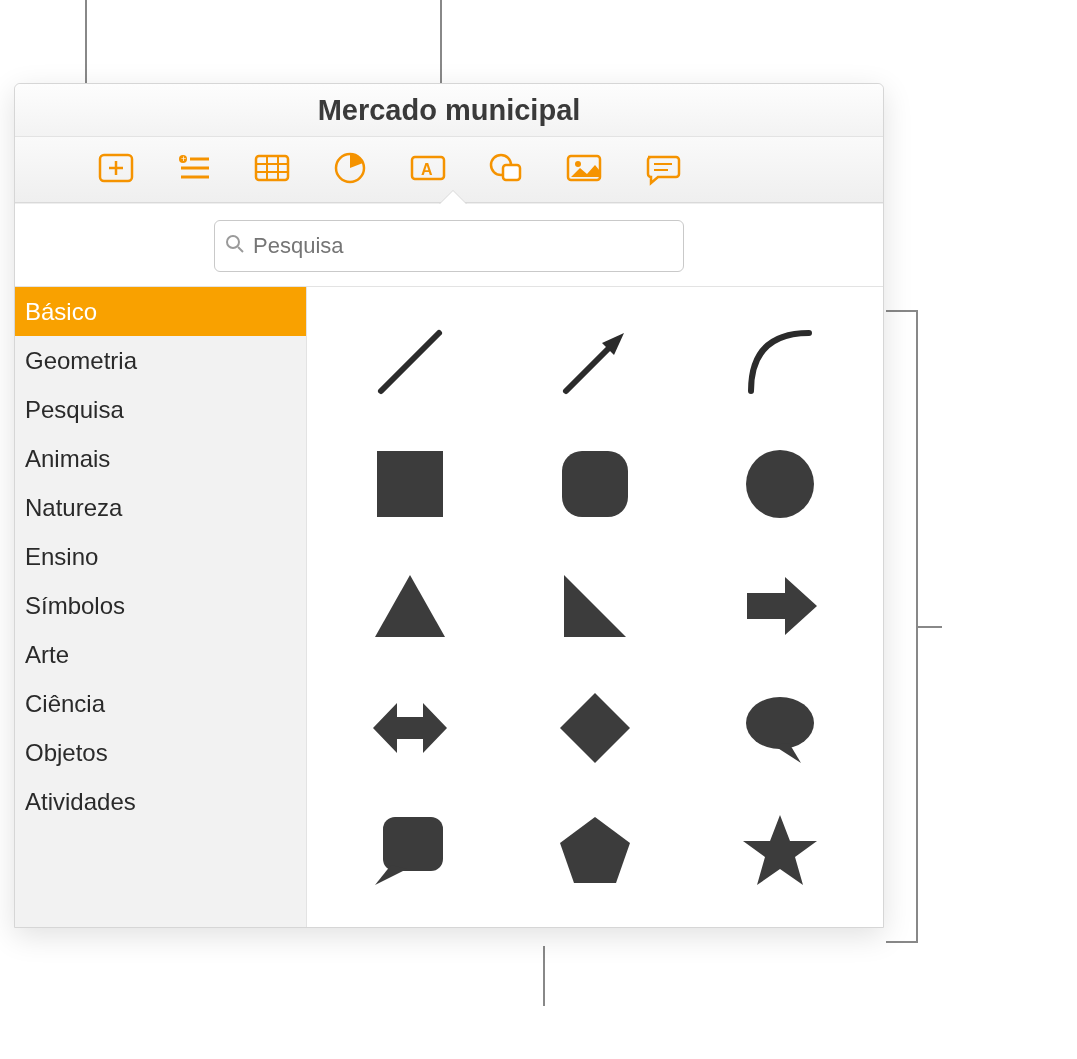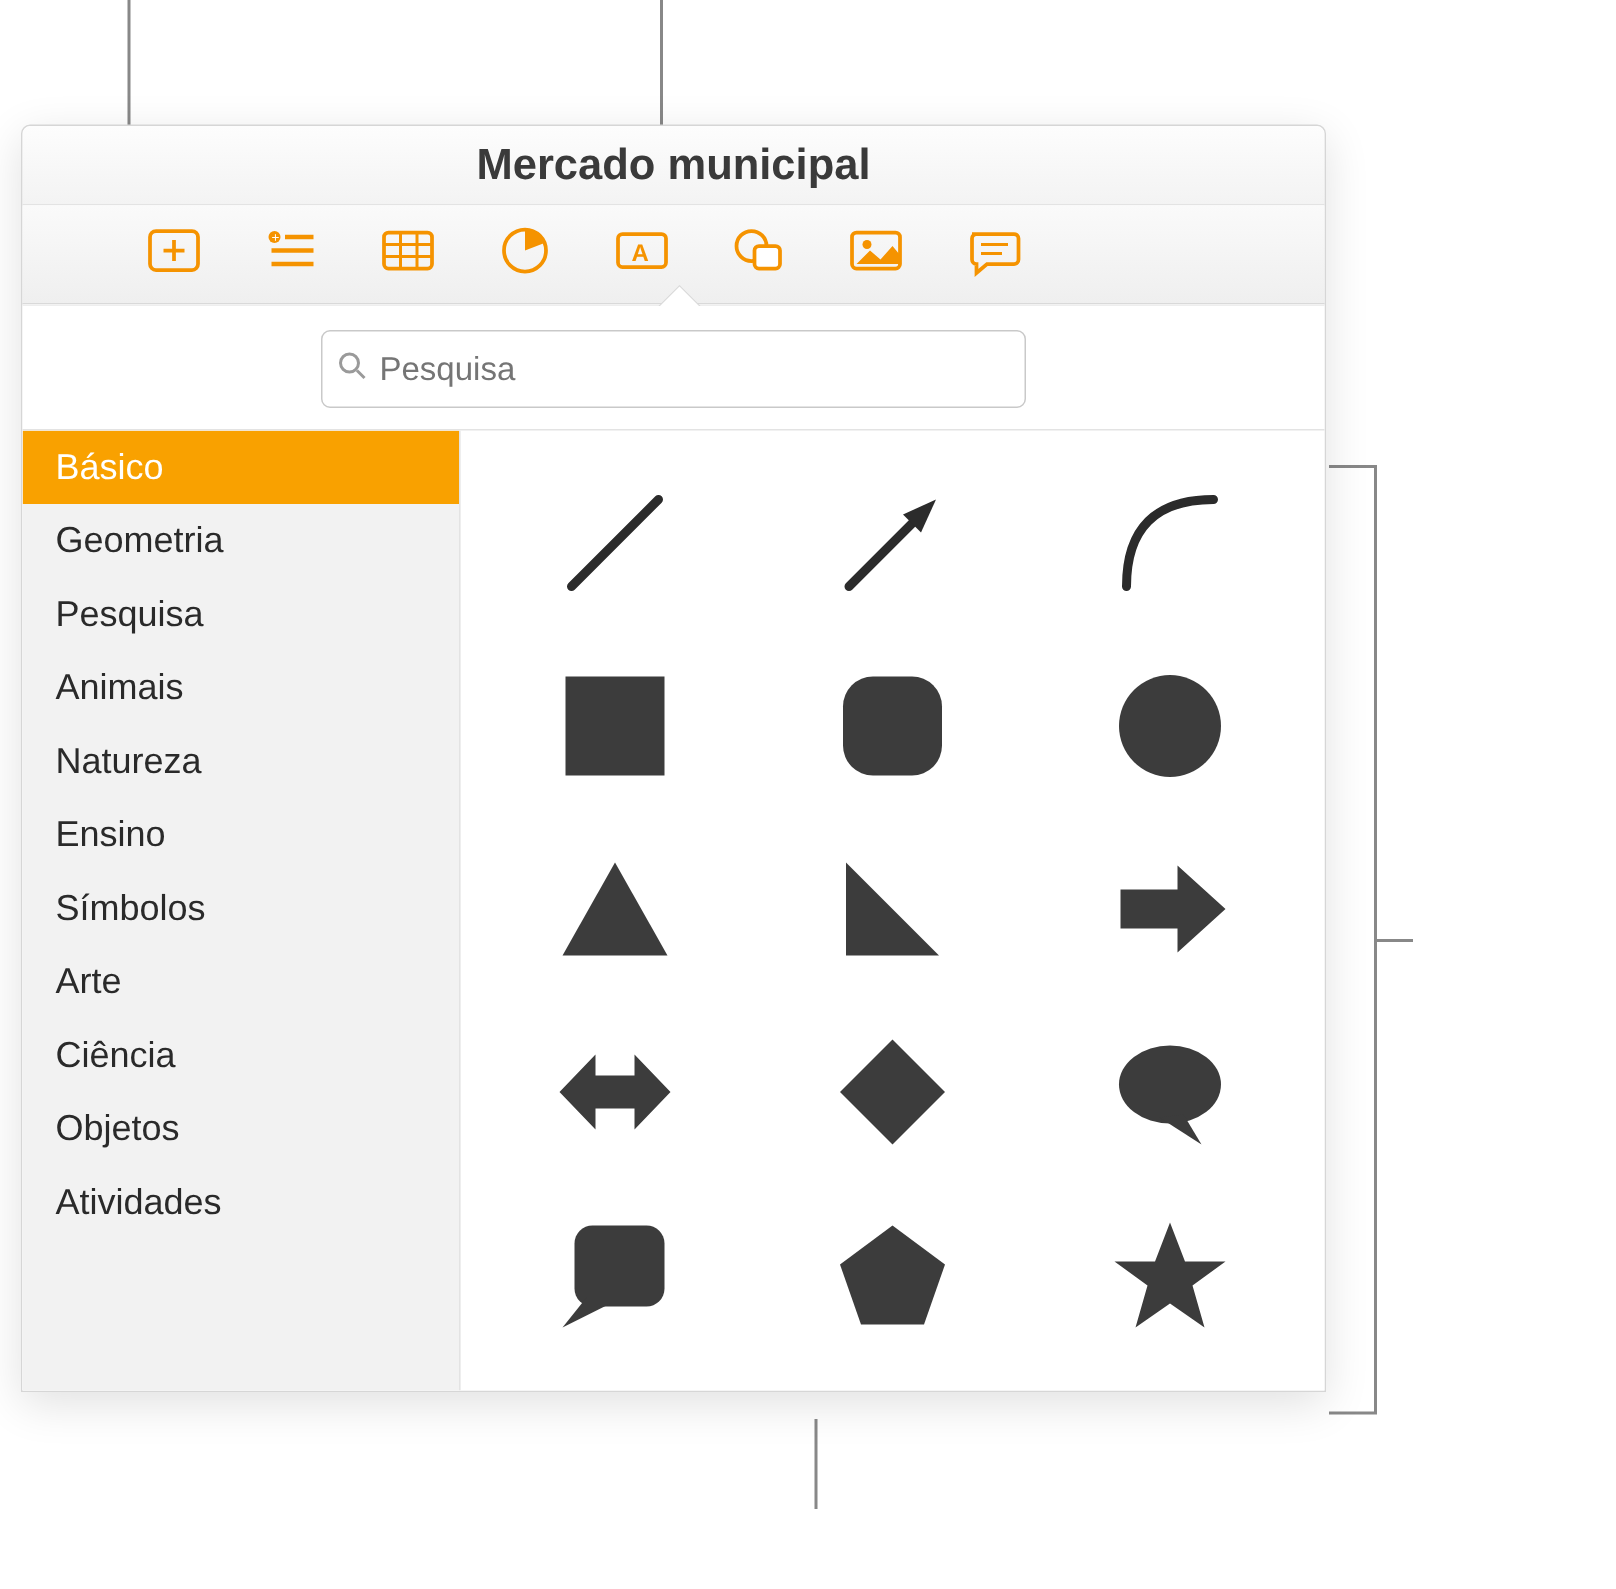--- a/index.html
+++ b/index.html
@@ -112,21 +112,21 @@
     .sidebar {
       width: 292px;
       background: #f2f2f2;
       border-right: 1px solid #e3e3e3;
       overflow: hidden;
     }
     .sidebar-item {
       height: 49px;
       display: flex;
       align-items: center;
-      padding-left: 22px;
+      padding-left: 10px;
       font-size: 24px;
       color: #2a2a2a;
       cursor: pointer;
     }
     .sidebar-item.selected {
       background: #f9a100;
       color: #fff;
       font-weight: 500;
     }
     .shapes-grid {

